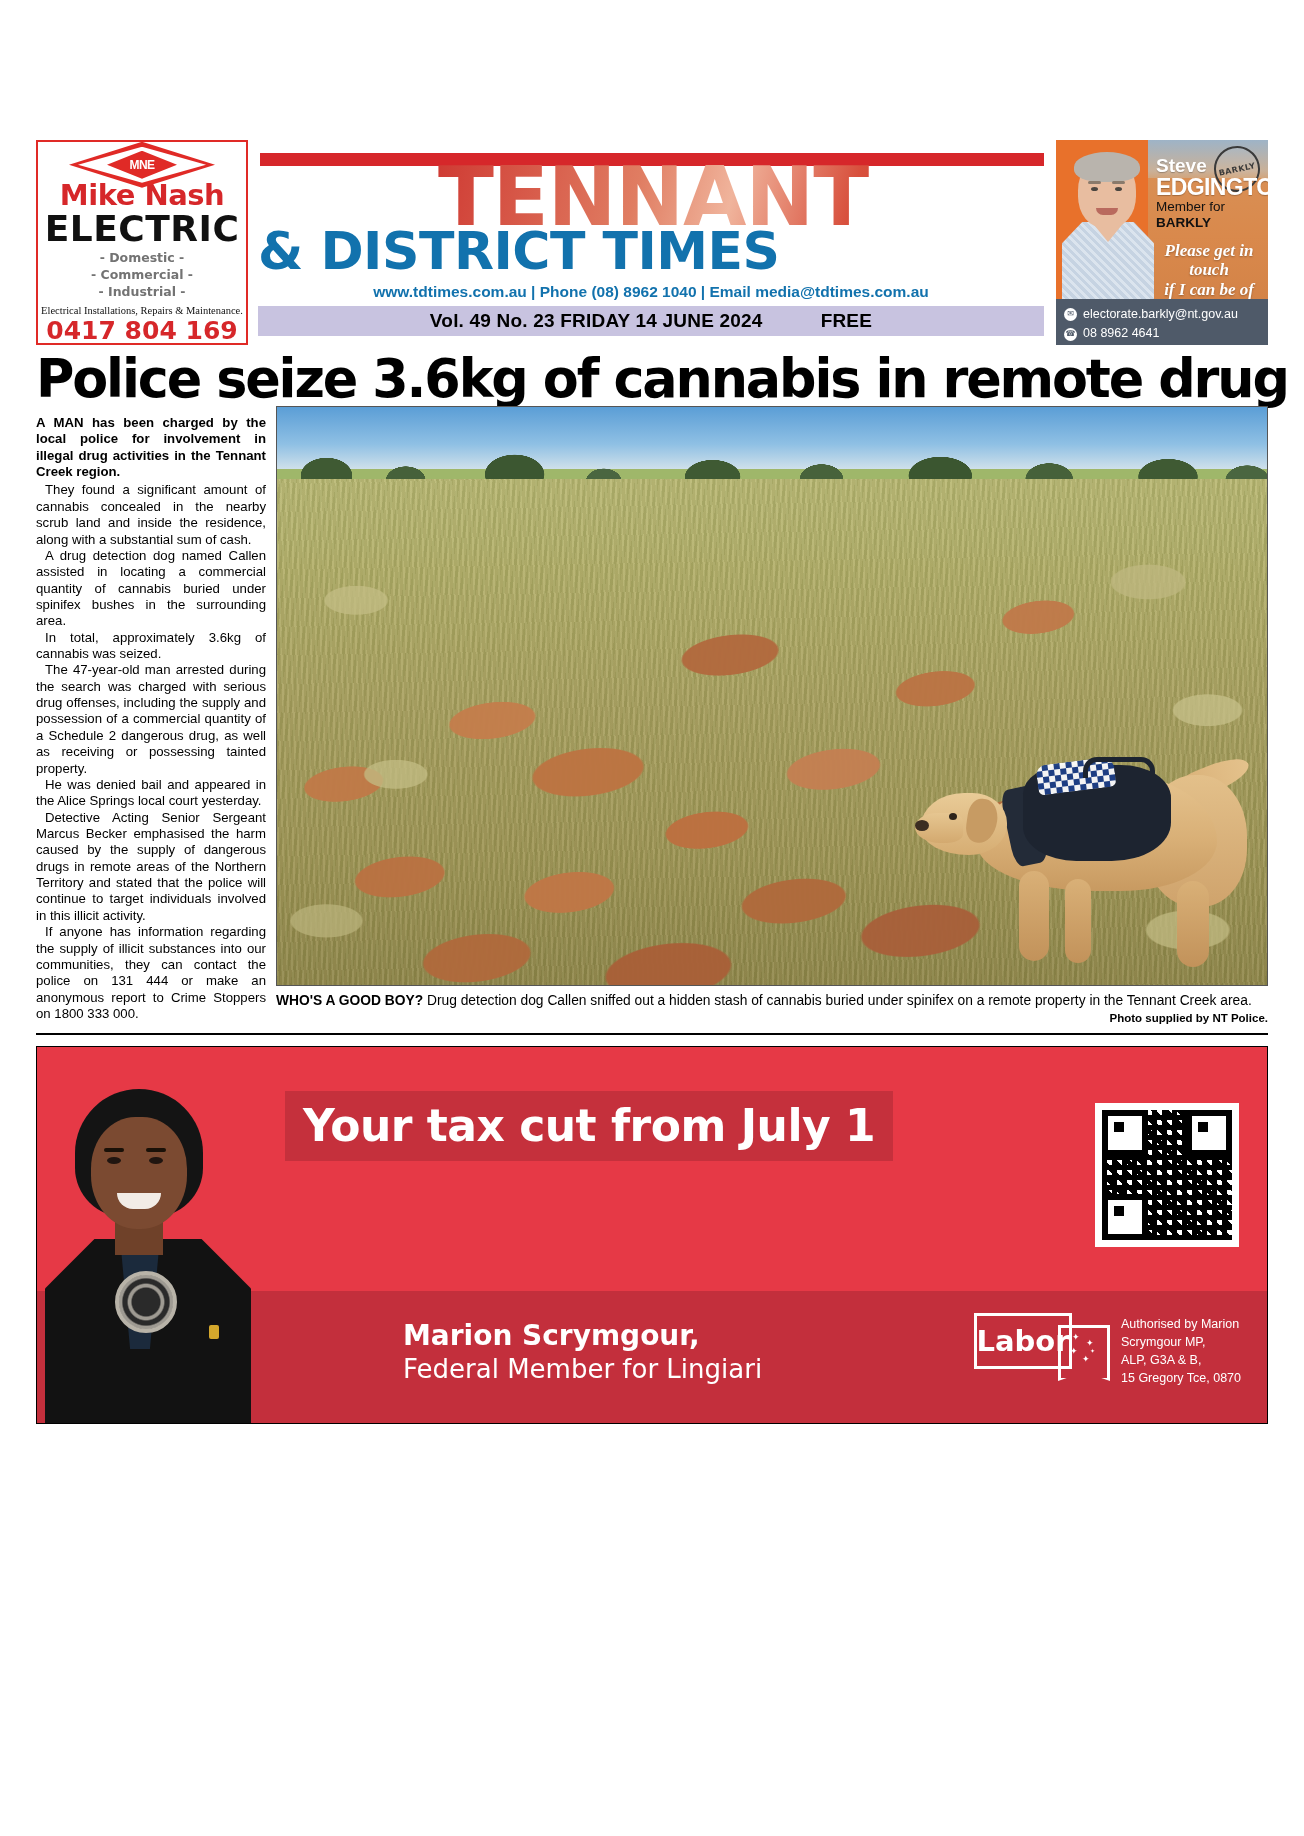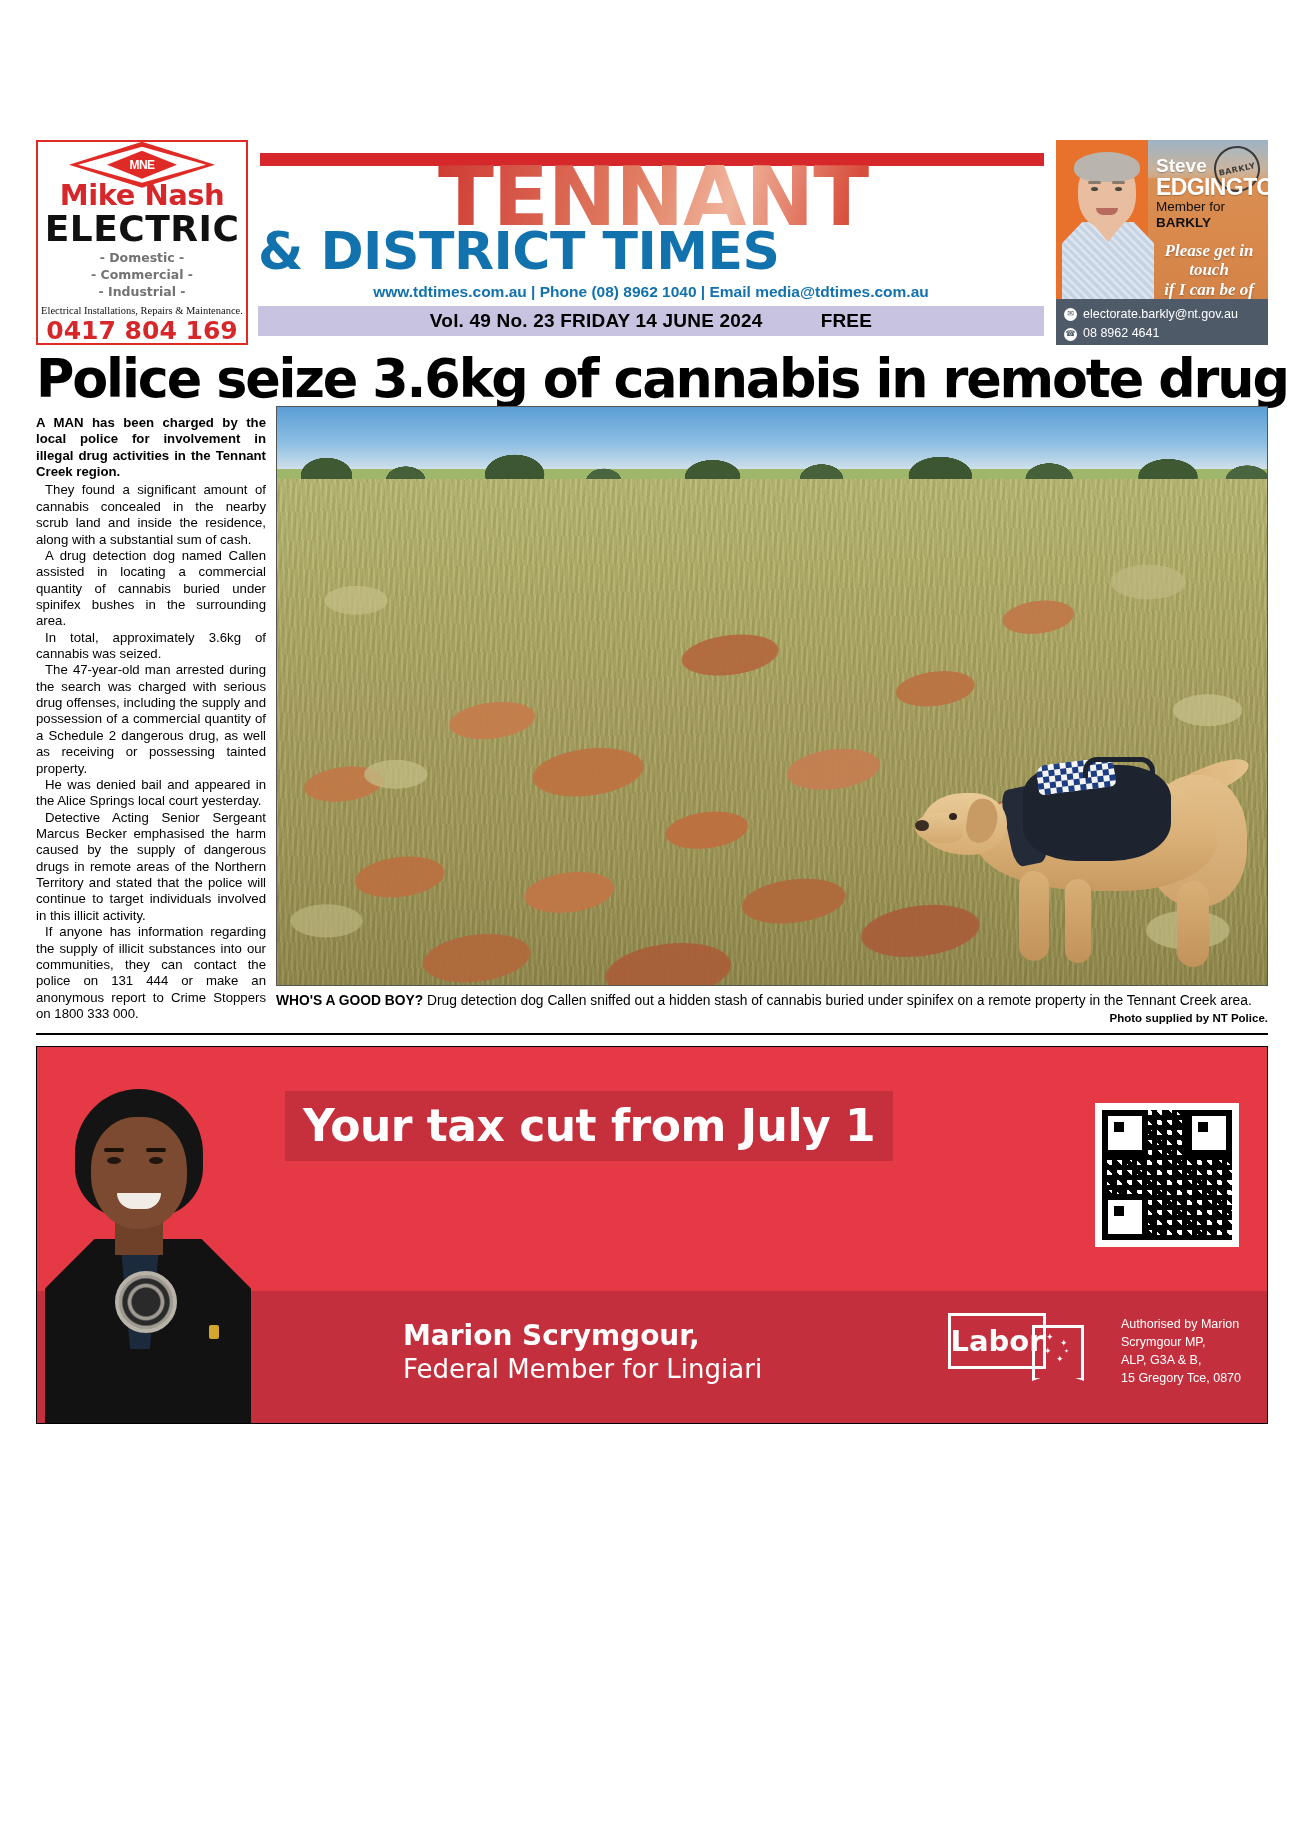--- a/index.html
+++ b/index.html
@@ -706,21 +706,21 @@
   .tax-name-1 {
     font-size: 28px; font-weight: bold; line-height: 1.25;
     font-family: "DejaVu Sans", sans-serif;
   }
   .tax-name-2 {
     font-size: 26px; line-height: 1.25;
     font-family: "DejaVu Sans", sans-serif;
   }
   .labor-logo {
     position: absolute;
-    right: 191px; bottom: 48px;
+    right: 165px; bottom: 48px;
     width: 128px; height: 62px;
   }
   .labor-box {
     position: absolute; left: 0; top: 0;
     width: 92px; height: 50px;
     border: 3px solid #fff;
     display: flex; align-items: center; justify-content: center;
   }
   .labor-box span {
     color: #fff; font-weight: bold; font-size: 29px; line-height: 1;

